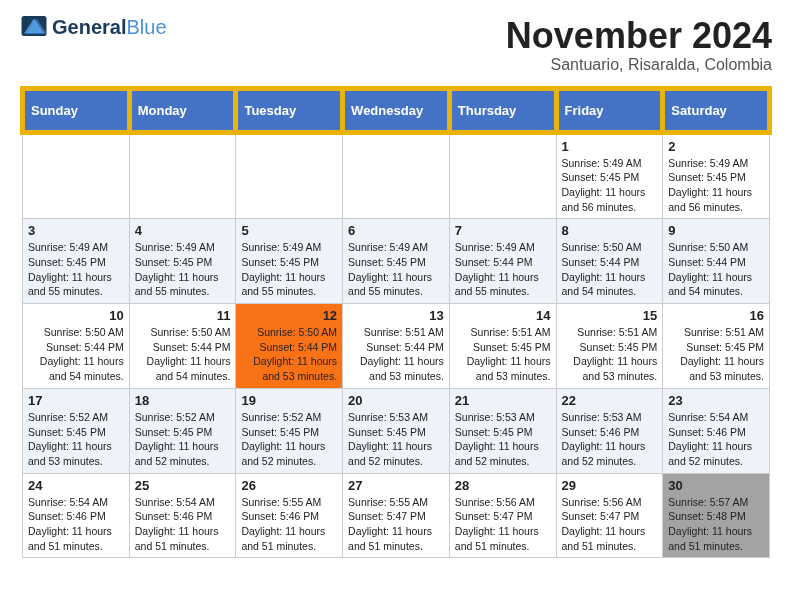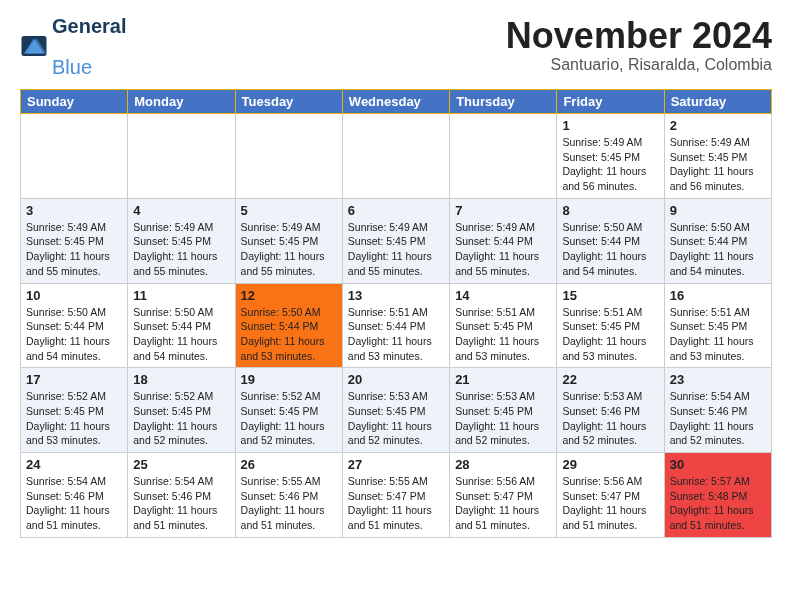--- a/index.html
+++ b/index.html
@@ -40,23 +40,23 @@
     }
     .calendar {
       width: 100%;
       border-collapse: collapse;
     }
     .calendar th {
       background: #4472c4;
       color: #fff;
       font-size: 13px;
       font-weight: bold;
-      padding: 4px 6px;
+      padding: 12px 6px;
       text-align: left;
-      border: 1px solid #eab308;
+      border: 5px solid #eab308;
     }
     .calendar td {
       border: 1px solid #ccc;
       vertical-align: top;
       padding: 4px 5px;
       width: 14.28%;
       min-height: 80px;
       background: #fff;
       font-size: 11px;
       color: #222;
@@ -77,33 +77,32 @@
     .day-info {
       font-size: 10.5px;
       color: #222;
       line-height: 1.4;
     }
     .empty-cell {
       background: #fff !important;
     }
     .calendar tbody tr:nth-child(1) td { background: #fff; }
     .calendar tbody tr:nth-child(2) td { background: #f0f4fb; }
-    .calendar tbody tr:nth-child(3) td { background: #fff; }
+    .calendar tbody tr:nth-child(3) td { background: #fff; text-align: right; }
     .calendar tbody tr:nth-child(4) td { background: #f0f4fb; }
     .calendar tbody tr:nth-child(5) td { background: #fff; }
     .logo-wrap {
       display: flex;
       align-items: center;
       gap: 4px;
     }
     .logo-name {
       display: flex;
-      flex-direction: column;
+      flex-direction: row;
       line-height: 1;
-      gap: 21px;
     }
     .logo-general {
       font-size: 20px;
       font-weight: bold;
       color: #1a3a5c;
     }
     .logo-blue {
       font-size: 20px;
       font-weight: normal;
       color: #4a90d9;
@@ -354,21 +353,21 @@
 Daylight: 11 hours
 and 51 minutes.</div>
           </td>
           <td style="background: rgb(255, 255, 255);">
             <span class="day-number">29</span>
             <div class="day-info" style="white-space: pre-line;">Sunrise: 5:56 AM
 Sunset: 5:47 PM
 Daylight: 11 hours
 and 51 minutes.</div>
           </td>
-          <td style="background: #ef4444;">
+          <td style="background: #a3a3a3;">
             <span class="day-number">30</span>
             <div class="day-info" style="white-space: pre-line;">Sunrise: 5:57 AM
 Sunset: 5:48 PM
 Daylight: 11 hours
 and 51 minutes.</div>
           </td>
         </tr>
       </tbody>
   </table>
 </div>

